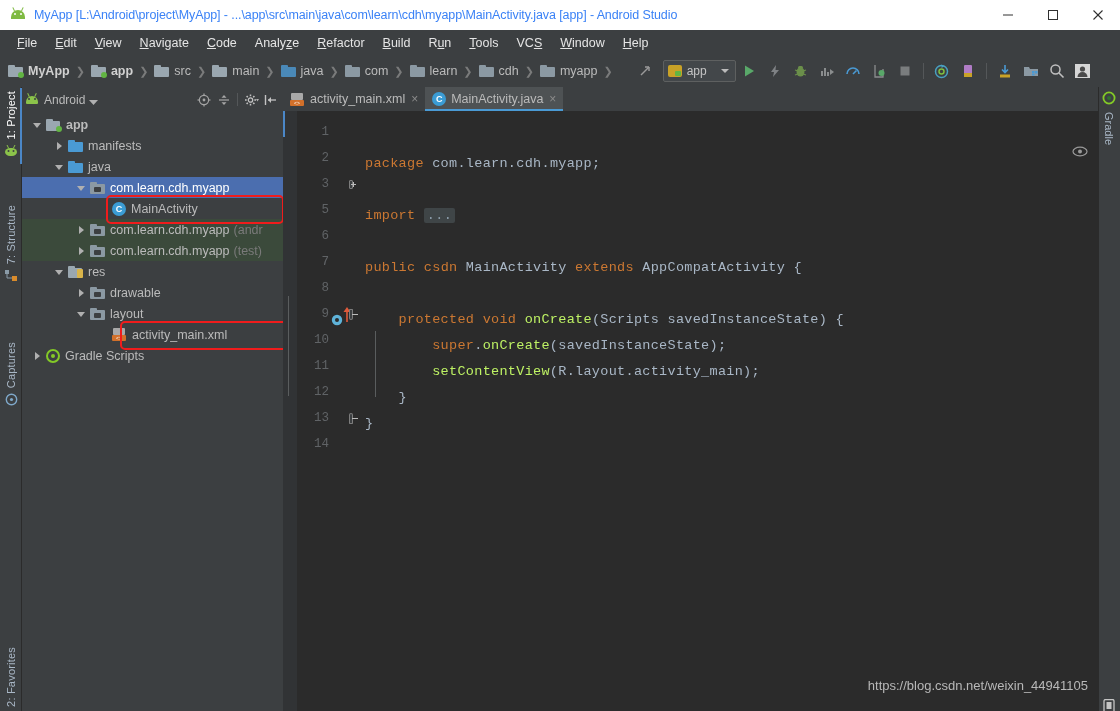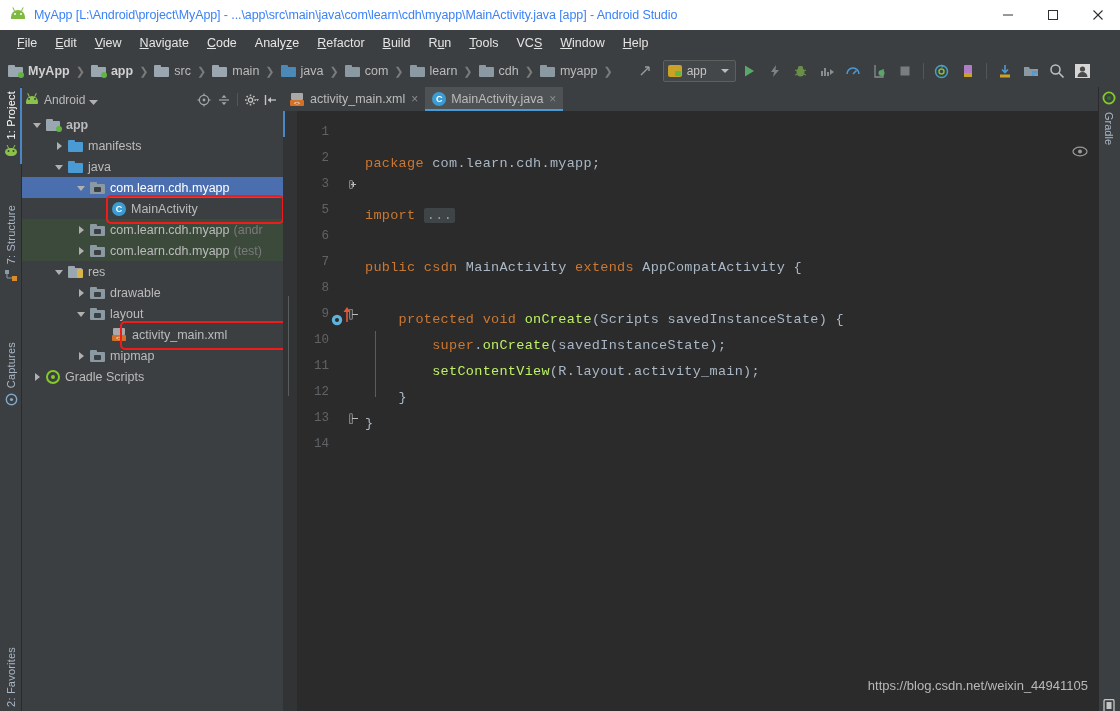--- a/index.html
+++ b/index.html
@@ -775,29 +775,20 @@
           <span class="tlabel">layout</span>
         </div>
         <div class="trow" style="padding-left: 76px;">
           <span class="twist "></span>
           <span class="ic xmlf">
             <span class="top"></span>
             <span class="bot">&lt;&gt;</span>
           </span>
           <span class="tlabel">activity_main.xml</span>
         </div>
-        <div class="trow" style="padding-left: 54px;">
-          <span class="twist closed"></span>
-          <span class="ic pkgfold">
-            <span class="b"></span>
-            <span class="t"></span>
-            <span class="w"></span>
-          </span>
-          <span class="tlabel">mipmap</span>
-        </div>
         <div class="trow" style="padding-left: 10px;">
           <span class="twist closed"></span>
           <span class="ic gradle"></span>
           <span class="tlabel">Gradle Scripts</span>
         </div>
       </div>
 
     <div class="redbox" style="left:84px; top:108px; width:178px; height:29px;"></div>
     <div class="redbox" style="left:98px; top:234px; width:173px; height:29px;"></div>
   </div>

